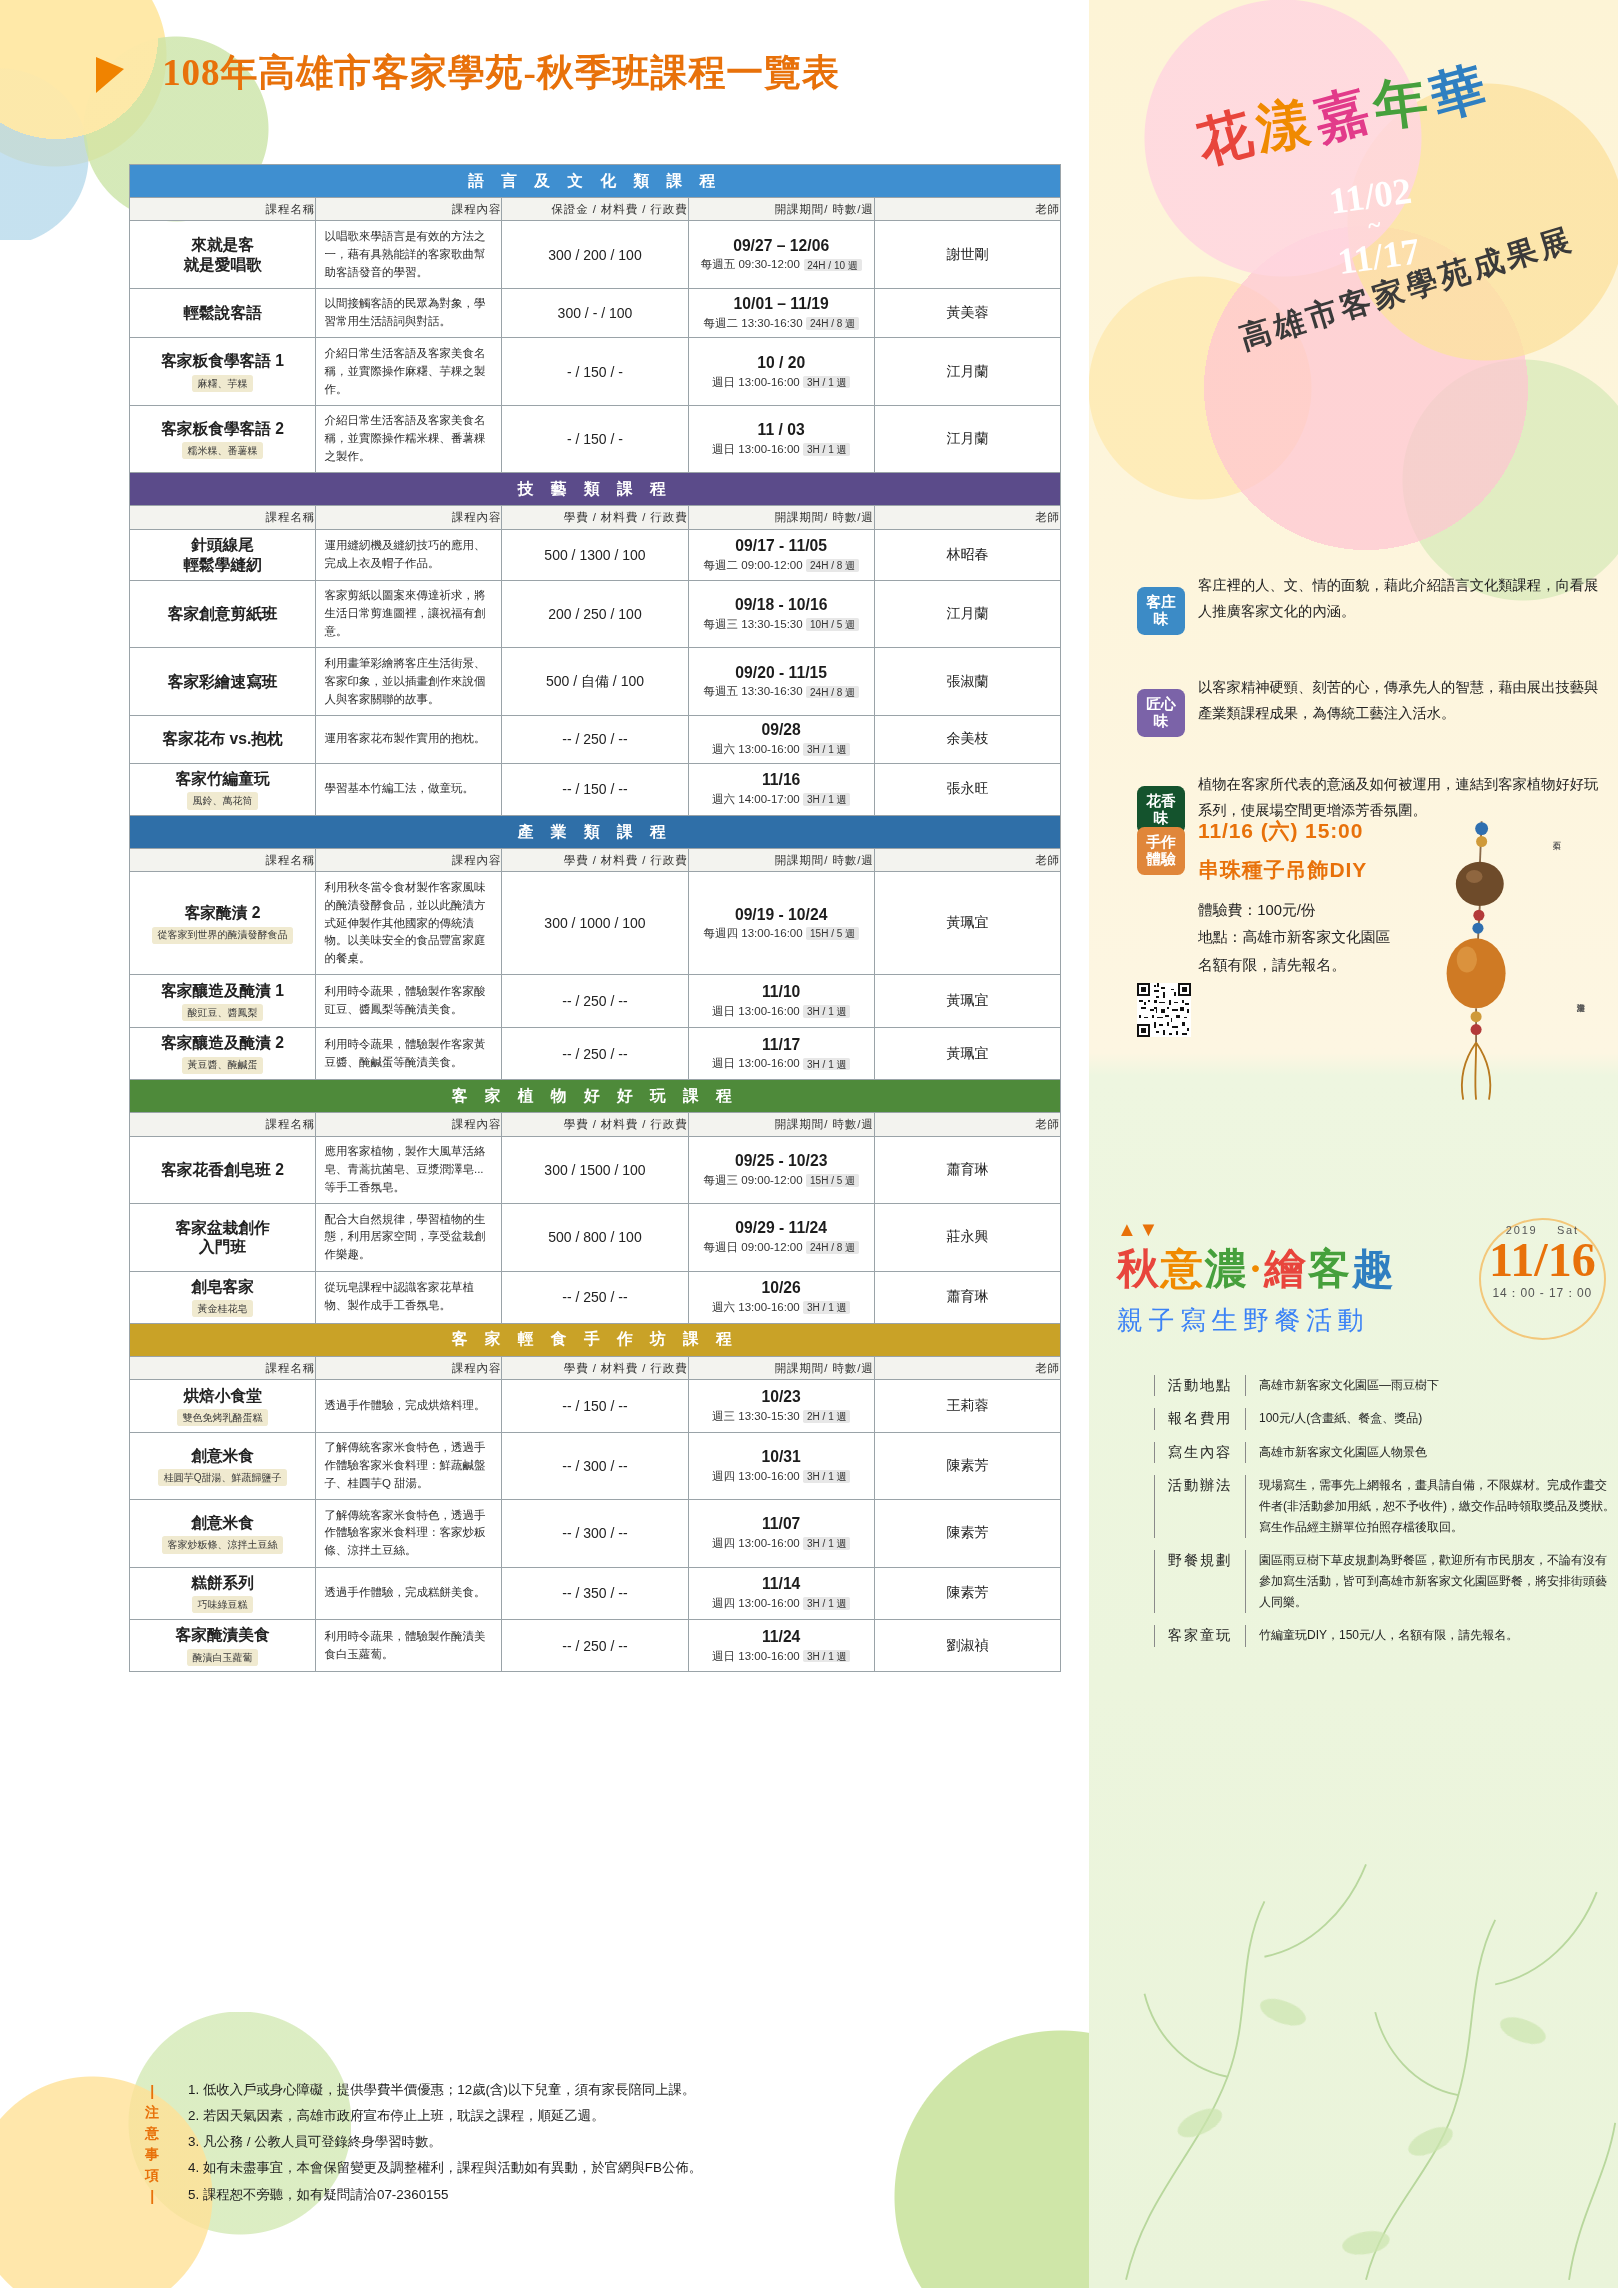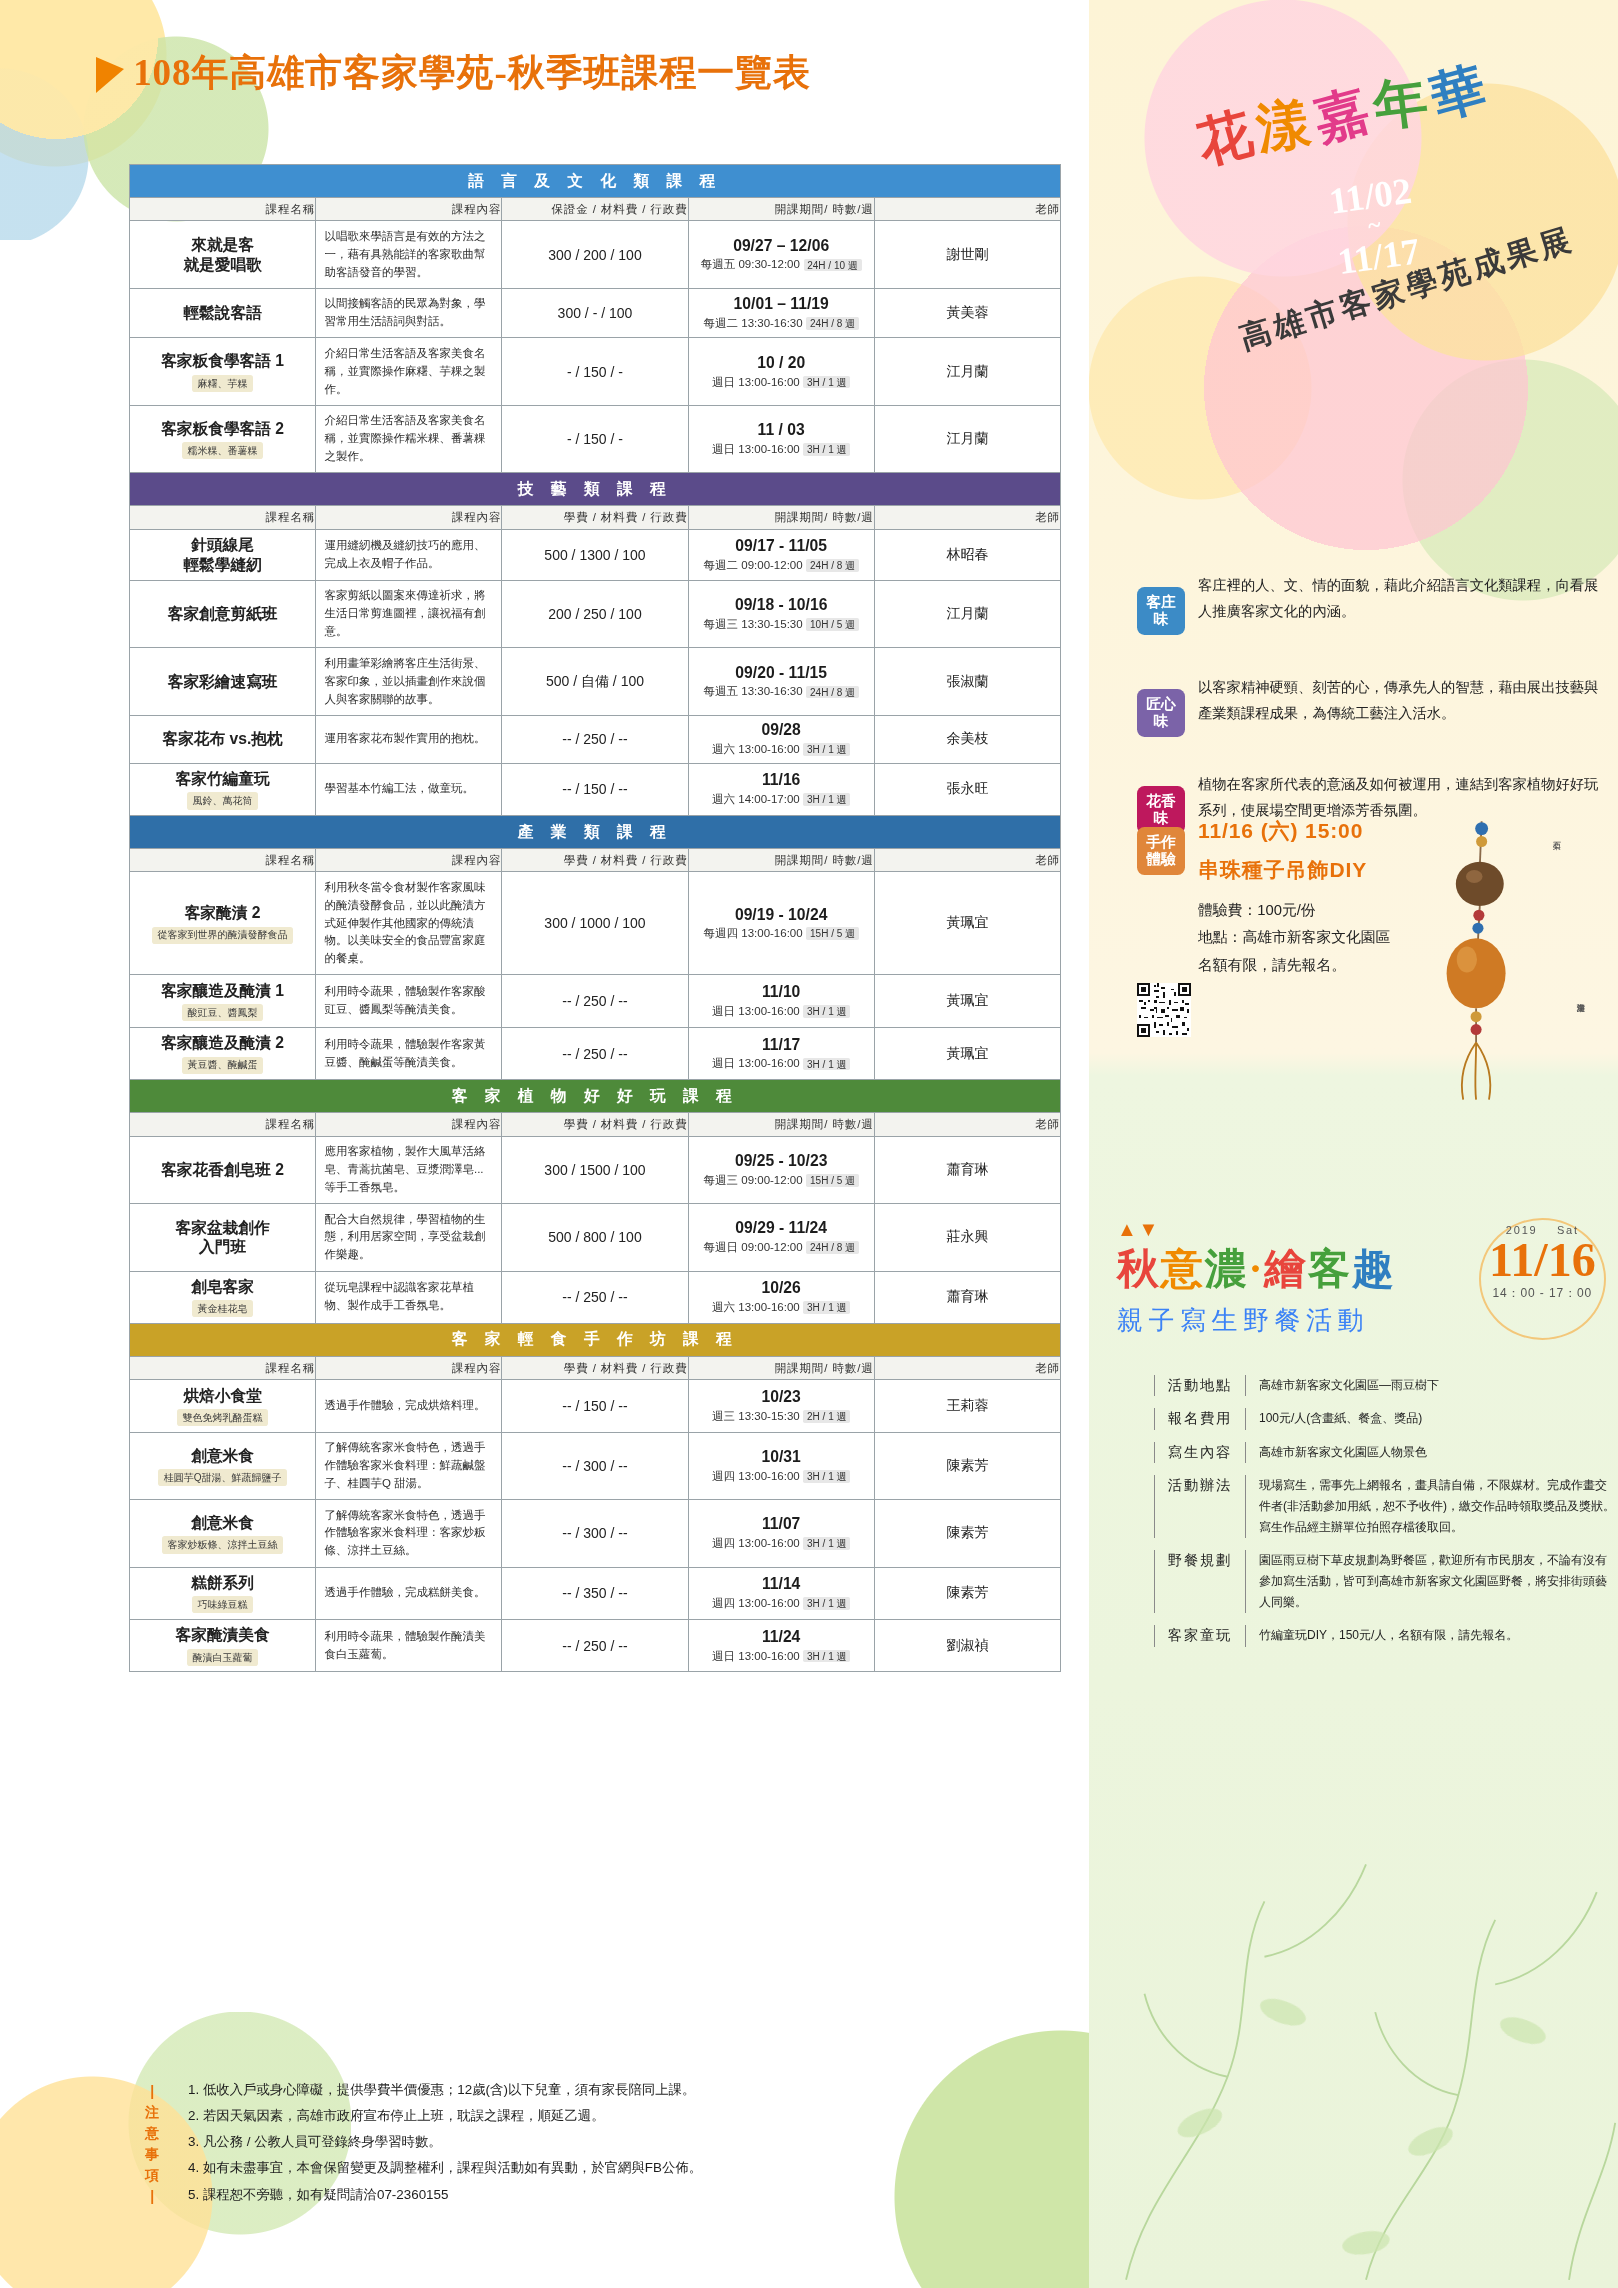--- a/index.html
+++ b/index.html
@@ -39,21 +39,21 @@
   }
   .bl-splash{
     position:absolute; left:-37px; top:2012px; width:388px; height:314px;
     background:
       radial-gradient(circle at 129px 185px, rgba(255,225,150,.8) 0 120px, transparent 121px),
       radial-gradient(circle at 277px 111px, rgba(205,230,170,.7) 0 111px, transparent 112px);
   }
   .vines{ position:absolute; left:1089px; top:1846px; width:530px; height:443px; opacity:.55; }
 
   
-  .title-row{ position:absolute; left:96px; top:48px; display:flex; align-items:center; }
+  .title-row{ position:absolute; left:96px; top:48px; display:flex; align-items:center;gap:29px; }
   .tri{ width:0;height:0;border-left:28px solid #f08300;border-top:12px solid transparent;border-bottom:24px solid transparent; margin-right:9.2px; margin-top:3.7px;}
   .main-title{
     font-size:37px; font-weight:bold; color:#e8710a; letter-spacing:0.9px;
     font-family:"Liberation Serif","DejaVu Serif",serif; white-space:nowrap;
   }
 
   
   .tablewrap{ position:absolute; left:129px; top:164px; width:932px; }
   table.course{ border-collapse:collapse; width:932px; table-layout:fixed; }
   table.course td, table.course th{ border:0.9px solid #9aa3a8; }
@@ -113,21 +113,21 @@
     font-size:31px; font-weight:bold; color:#3a3a3a; letter-spacing:3.7px; white-space:nowrap;
   }
 
   .feat{ position:absolute; left:1137px; width:471px; display:flex; align-items:flex-start; }
   .feat .tag{
     width:48px; min-height:48px; border-radius:7.4px; color:#fff; font-size:14.8px; font-weight:bold;
     display:flex; align-items:center; justify-content:center; text-align:center; line-height:1.15;
     flex:none; margin-top:15px;
   }
   .tag.c1{ background:#3c8bc6; } .tag.c2{ background:#7b63a8; }
-  .tag.c3{ background:#be185d; } .tag.c4{ background:#e0863a; }
+  .tag.c3{ background:#14532d; } .tag.c4{ background:#e0863a; }
   .feat .txt{ margin-left:13px; font-size:14.3px; color:#222; line-height:1.85; }
 
   .diy-title{ font-size:21px; font-weight:bold; color:#e8710a; letter-spacing:0.9px; }
   .diy-line{ font-size:14.8px; color:#222; line-height:1.85; }
 
   .qr{ position:absolute; left:1137px; top:983px; width:54px; height:54px; }
 
   .beads{ position:absolute; left:1426px; top:812px; width:185px; height:295px; }
   .bead-label{ position:absolute; font-size:8.3px; color:#555; writing-mode:vertical-rl; }
 

